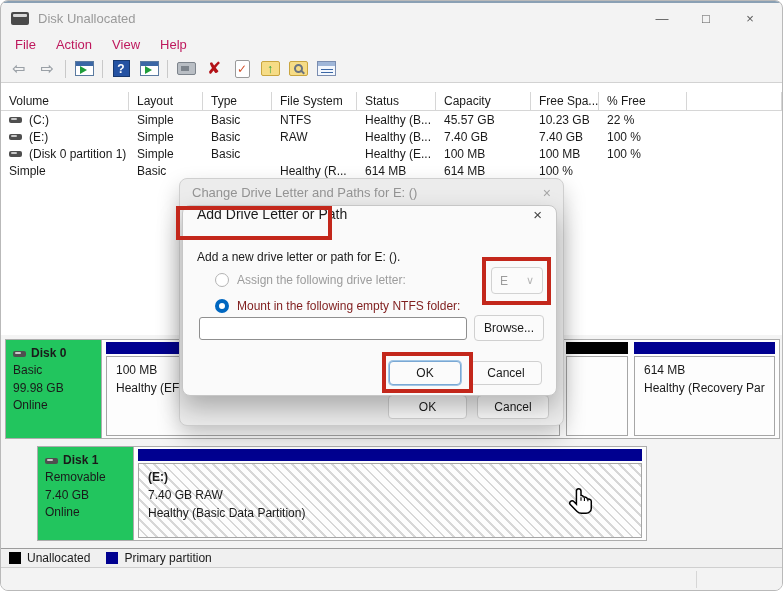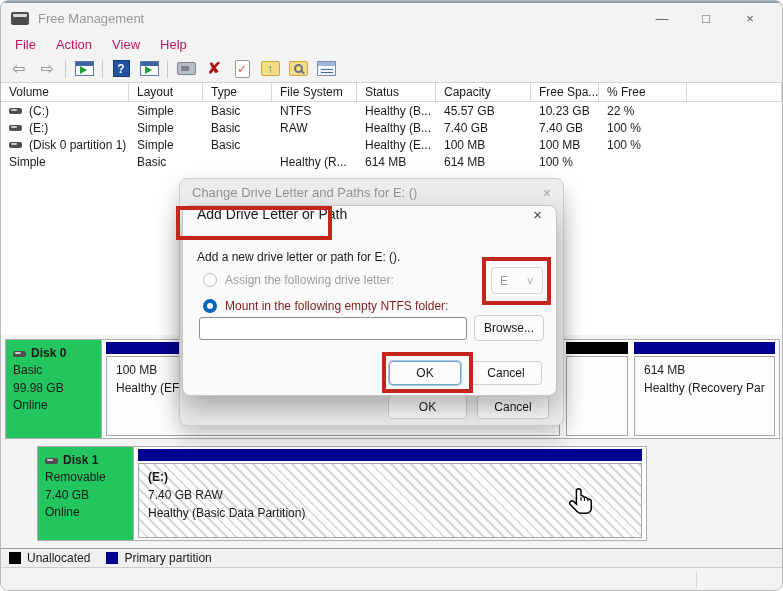--- a/index.html
+++ b/index.html
@@ -45,21 +45,21 @@
   .mag::after{content:"";position:absolute;width:5px;height:2px;background:#6b7480;
       transform:rotate(45deg);right:-4px;bottom:-2px;}
   .chk-ico{width:19px;height:15px;border:1px solid #7a8db0;background:#f3f7fd;position:relative;}
   .chk-ico::before{content:"";position:absolute;top:0;left:0;right:0;height:4px;background:#9fb6d8;}
   .chk-ico::after{content:"";position:absolute;left:3px;top:7px;width:12px;height:1px;background:#3b67a5;
       box-shadow:0 3px 0 #3b67a5;}
 
   
   .volume-area{position:absolute;top:82px;left:0;right:0;height:252px;background:#fff;}
   .vt{display:grid;grid-template-columns:128px 74px 69px 85px 79px 95px 68px 88px auto;}
-  .vt-head{height:19px;border-bottom:1px solid #d6d6d6;}
+  .vt-head{height:19px;border-bottom:1px solid #d6d6d6;margin-top:9px;}
   .vt-head .hc{display:flex;align-items:center;padding:0 8px;font-size:12px;color:#1a1a1a;
       border-right:1px solid #d6d6d6;overflow:hidden;white-space:nowrap;}
   .vt-row{height:17px;}
   .vt-row .c{display:flex;align-items:center;padding:0 8px;font-size:12px;color:#1a1a1a;
       overflow:hidden;white-space:nowrap;}
   .vol-ico{width:13px;height:6px;background:#4f4f4f;border-radius:2px;margin-right:7px;flex:0 0 auto;position:relative;}
   .vol-ico::after{content:"";position:absolute;left:2px;top:1px;width:6px;height:2px;background:#c9c9c9;border-radius:1px;}
 
   
   .graphic-area{position:absolute;top:334px;left:0;right:0;height:213px;background:#f4f4f4;}
@@ -94,21 +94,21 @@
   .dlg-outer .ofoot{position:absolute;right:14px;bottom:6px;display:flex;gap:10px;}
   .btn{height:24px;background:#fbfbfb;border:1px solid #d0d0d0;border-radius:4px;font-size:12px;
       color:#1a1a1a;display:flex;align-items:center;justify-content:center;font-family:inherit;}
   .btn.w78{width:79px;} .btn.w72{width:72px;}
 
   .dlg-inner{position:absolute;left:181px;top:204px;width:375px;height:191px;background:#fafafa;
       border:1px solid #c6c6c6;border-radius:8px;box-shadow:0 12px 26px rgba(0,0,0,.28);z-index:20;}
   .dlg-inner .ititle{display:flex;align-items:flex-start;height:36px;padding:0 14px;font-size:14px;color:#1a1a1a;}
   .ititle .iclose{margin-left:auto;color:#444;font-size:15px;}
   .idesc{position:absolute;left:14px;top:44px;font-size:12px;color:#1a1a1a;}
-  .radio-row{position:absolute;left:20px;display:flex;align-items:center;font-size:12px;}
+  .radio-row{position:absolute;left:32px;display:flex;align-items:center;font-size:12px;}
   .radio{width:14px;height:14px;border-radius:50%;margin-right:8px;flex:0 0 auto;}
   .radio.off{border:1px solid #b4b4b4;background:#fff;}
   .radio.on{border:4.5px solid var(--radio-accent,#0067c0);background:#fff;}
   .lbl-dis{color:#9c9c9c;} .lbl{color:#7f1d1d;}
   .ddl{position:absolute;left:308px;top:61px;width:52px;height:27px;background:#fbfbfb;
       border:1px solid #d2d2d2;border-radius:4px;display:flex;align-items:center;padding:0 8px;
       font-size:12px;color:#9c9c9c;}
   .ddl .chev{margin-left:auto;color:#b5b5b5;font-size:11px;}
   .path-input{position:absolute;left:16px;top:111px;width:268px;height:23px;border:1px solid #8f8f8f;
       border-radius:3px;background:#fff;font-size:12px;padding:0 6px;font-family:inherit;}
@@ -129,21 +129,21 @@
 <body>
 
 <div id="app">
   <div class="toprule"></div>
 
   <div class="titlebar">
     <span class="app-ico">
       <span class="base"></span>
         <span class="band"></span>
     </span>
-    <span class="title-text">Free Management</span>
+    <span class="title-text">Disk Unallocated</span>
     <span class="win-ctrls">
       <span class="win-btn">—</span>
       <span class="win-btn">□</span>
       <span class="win-btn">×</span>
     </span>
   </div>
 
   <div class="menubar">
     <span class="menu-item">File</span>
     <span class="menu-item">Action</span>

